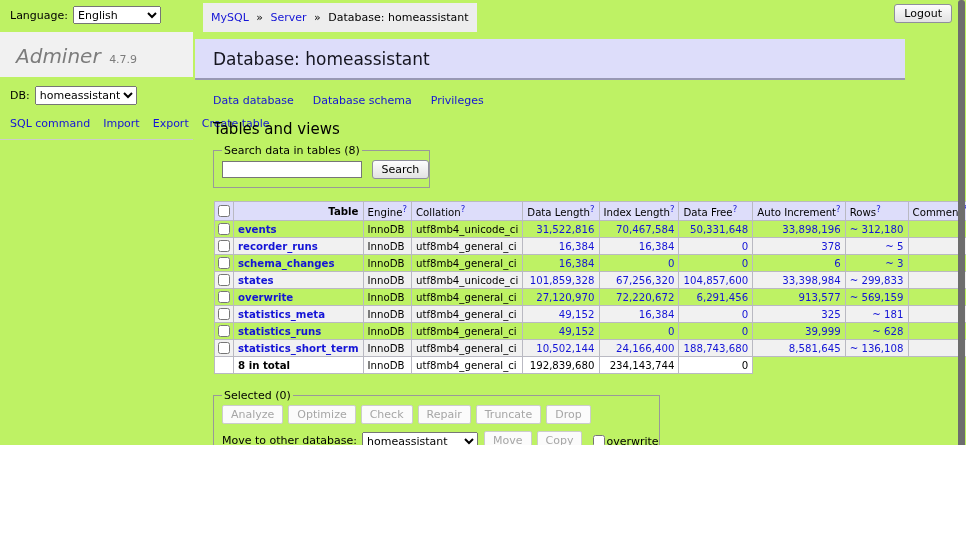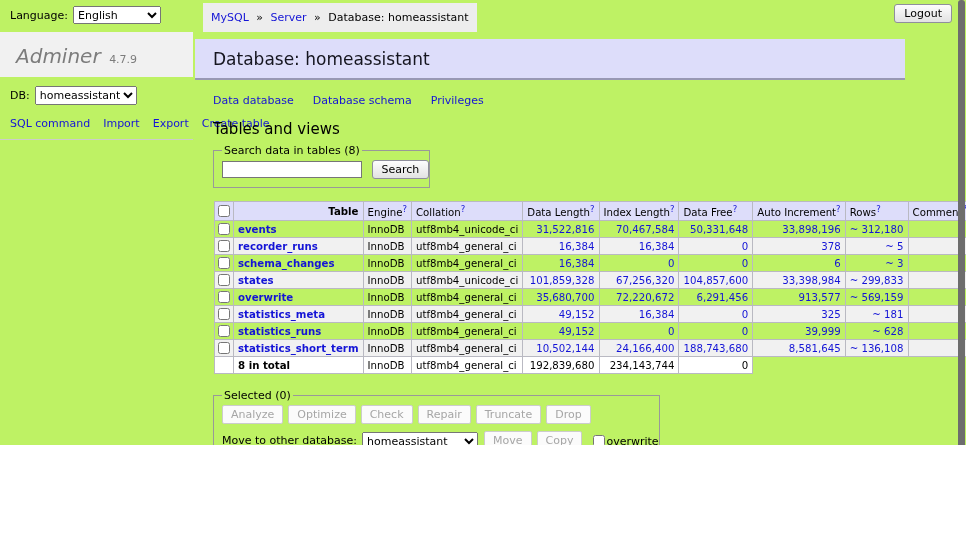--- a/index.html
+++ b/index.html
@@ -175,21 +175,21 @@
             <td class="num"><a>104,857,600</a></td>
             <td class="num"><a>33,398,984</a></td>
             <td class="num"><a>~ 299,833</a></td>
             <td></td>
           </tr>
           <tr>
             <td class="check"><input type="checkbox" style=""></td>
             <td class="bname"><a>overwrite</a></td>
             <td>InnoDB</td>
             <td>utf8mb4_general_ci</td>
-            <td class="num"><a>35,680,700</a></td>
+            <td class="num"><a>27,120,970</a></td>
             <td class="num"><a>72,220,672</a></td>
             <td class="num"><a>6,291,456</a></td>
             <td class="num"><a>913,577</a></td>
             <td class="num"><a>~ 569,159</a></td>
             <td></td>
           </tr>
           <tr>
             <td class="check"><input type="checkbox" style=""></td>
             <td class="bname"><a>statistics_meta</a></td>
             <td>InnoDB</td>

